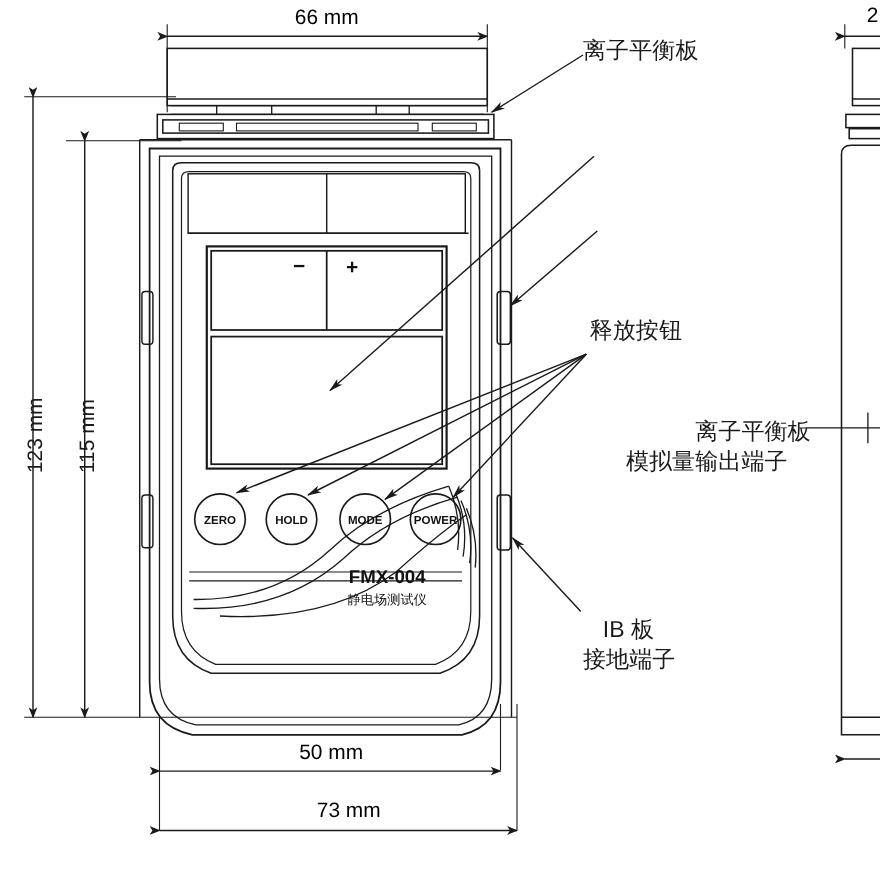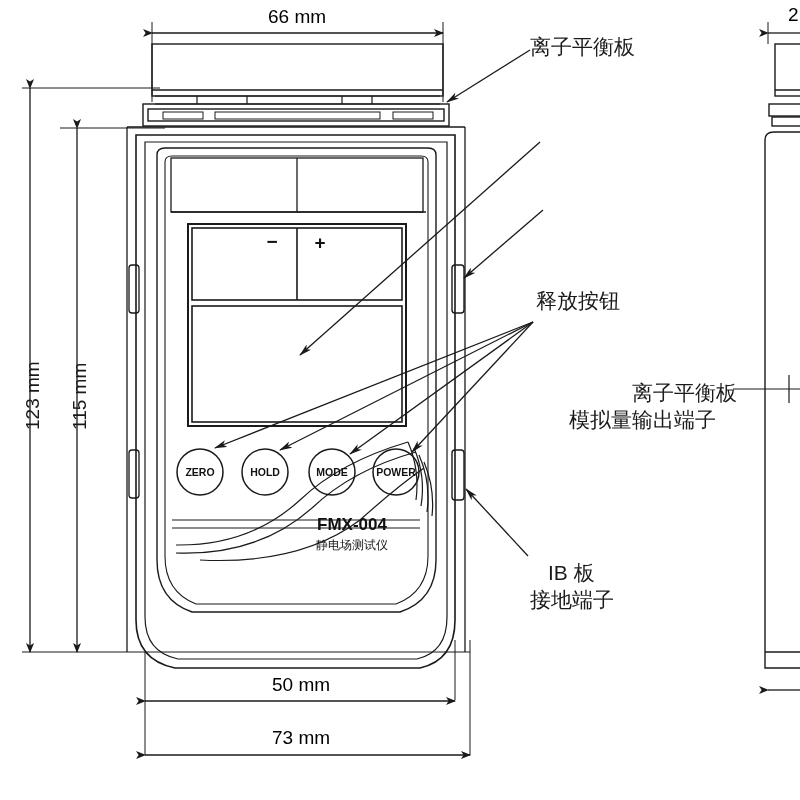--- a/index.html
+++ b/index.html
@@ -229,21 +229,21 @@
   </svg>
 
   <div class="dim" style="left:268px;top:6px;">66 mm</div>
 
   <div class="dimv" style="left:22px;top:430px;">123 mm</div>
 
   <div class="dimv" style="left:69px;top:430px;">115 mm</div>
 
   <div class="dim" style="left:272px;top:674px;">50 mm</div>
 
-  <div class="dim" style="left:272px;top:727px;text-align:right;">73 mm</div>
+  <div class="dim" style="left:288px;top:727px;text-align:right;">73 mm</div>
 
   <div class="dim" style="left:788px;top:4px;">2</div>
 
   <div class="lbl cn" style="left:530px;top:34px;">离子平衡板</div>
 
 
 
   <div class="lbl cn" style="left:536px;top:288px;">释放按钮</div>
 
   <div class="lbl cn" style="left:548px;top:560px;">IB 板</div>

